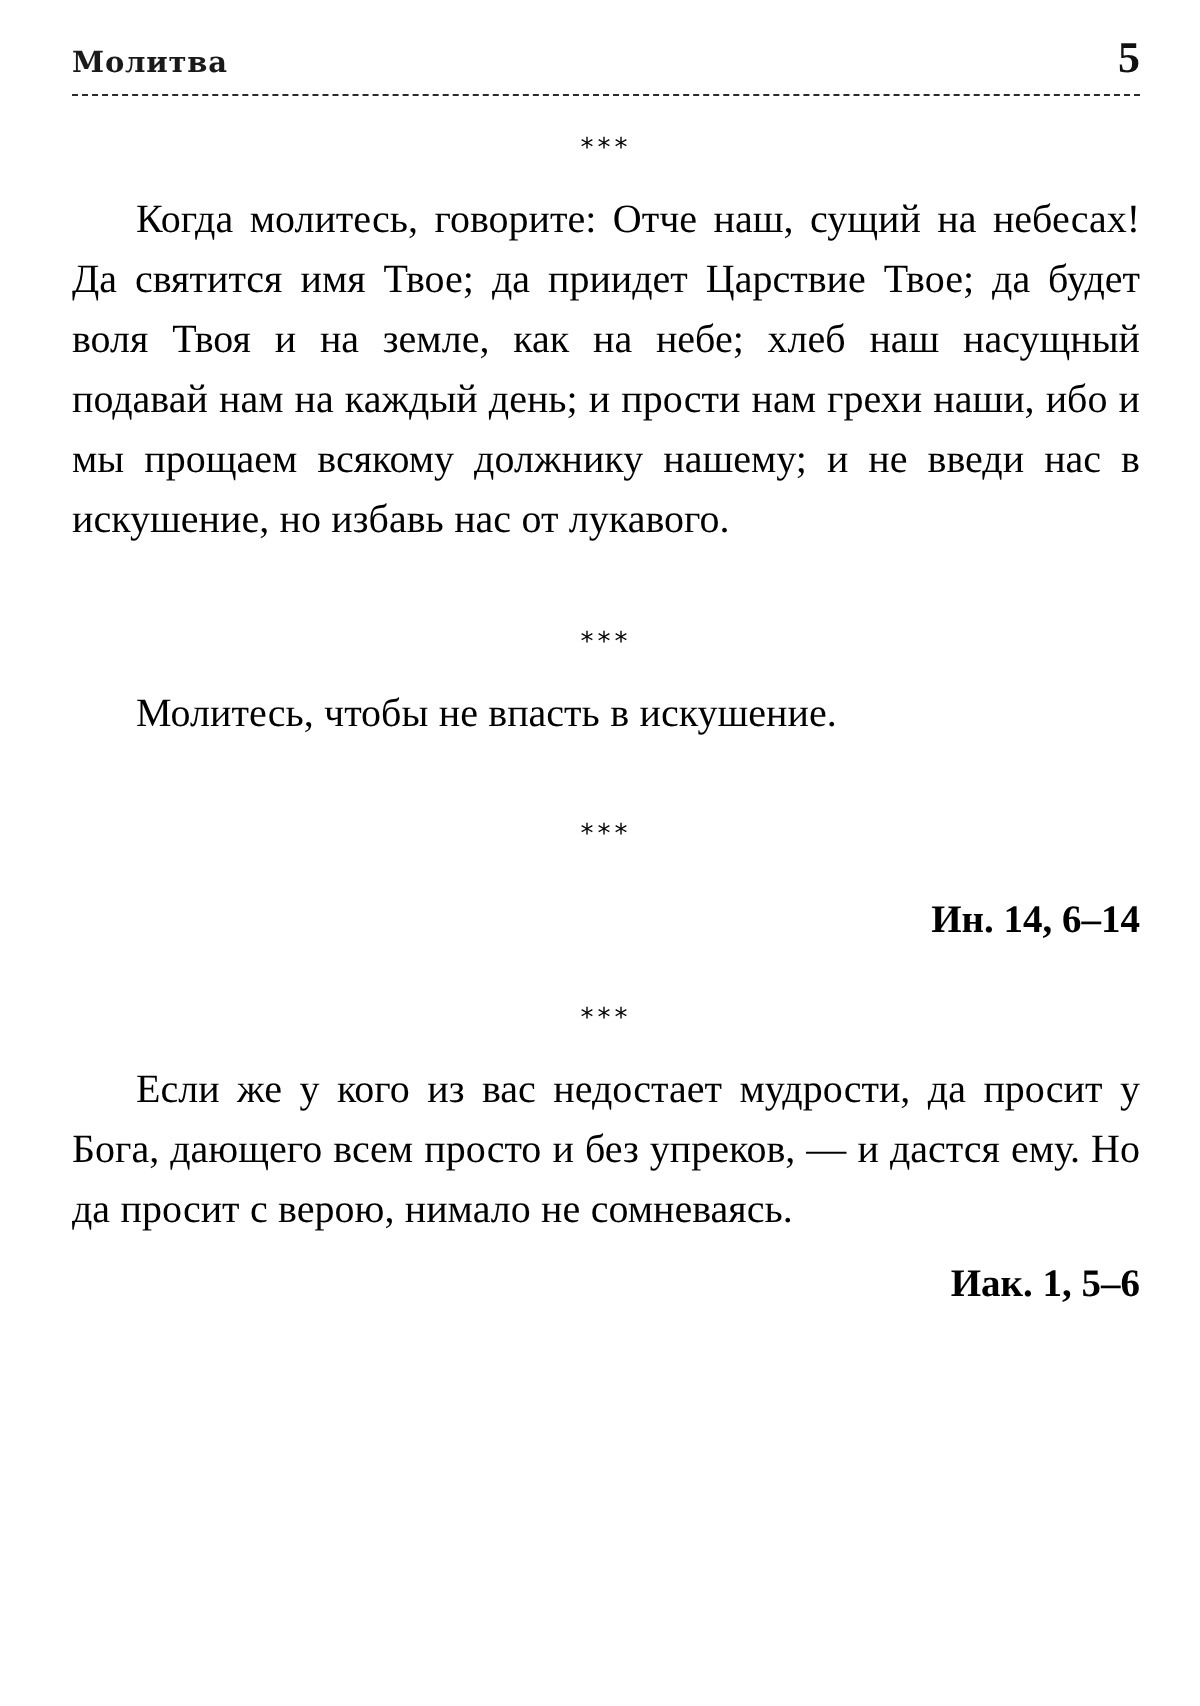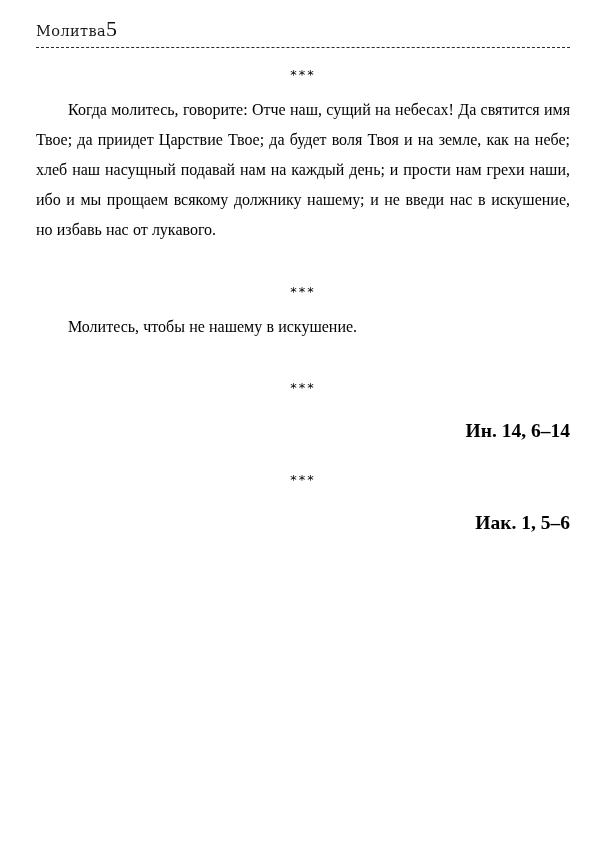--- a/index.html
+++ b/index.html
@@ -30,21 +30,23 @@
     position: absolute;
     left: 36px;
     right: 30px;
     top: 18px;
     height: 30px;
   }
 
   .running-head-row {
     display: flex;
     align-items: baseline;
+    justify-content: space-between;
     height: 26px;
+    font-weight: bold;
   }
 
   .head-title {
     font-family: "DejaVu Serif", "Liberation Serif", serif;
     font-size: 14.5px;
     letter-spacing: 0.4px;
     color: #1a1a1a;
     white-space: nowrap;
   }
 
@@ -84,21 +86,21 @@
     margin: 0;
     padding: 0;
     user-select: none;
   }
 
   .quote {
     margin: 0;
     text-align: justify;
     text-justify: inter-word;
     text-indent: 32px;
-    font-size: 16px;
+    font-size: 20px;
     line-height: 30px;
     color: #000000;
     hyphens: none;
     word-spacing: 0.2px;
     font-family: Liberation Serif, serif;
   }
 
   .quote.last-line-left {
     text-align-last: left;
   }
@@ -141,34 +143,35 @@
       <div class="asterisk-sep">***</div>
       <div class="sp-after-sep"></div>
       <p class="quote last-line-left">Когда молитесь, говорите: Отче наш, сущий на небесах! Да святится имя Твое; да приидет Царствие Твое; да будет воля Твоя и на земле, как на небе; хлеб наш насущный подавай нам на каждый день; и прости нам грехи наши, ибо и мы прощаем всякому должнику нашему; и не введи нас в искушение, но избавь нас от лукавого.</p>
       <div class="sp-before-cit"></div>
       <div class="sp-after-cit"></div>
     </div>
 
     <div class="section">
       <div class="asterisk-sep">***</div>
       <div class="sp-after-sep"></div>
-      <p class="quote last-line-left">Молитесь, чтобы не нашему в искушение.</p>
+      <p class="quote last-line-left">Молитесь, чтобы не впасть в искушение.</p>
       <div class="sp-before-cit"></div>
       <div class="sp-after-cit-2"></div>
     </div>
 
     <div class="section">
       <div class="asterisk-sep">***</div>
       <div class="sp-after-sep"></div>
       <div class="sp-before-cit"></div>
       <p class="citation">Ин. 14, 6–14</p>
       <div class="sp-after-cit-3"></div>
     </div>
 
     <div class="section">
       <div class="asterisk-sep">***</div>
       <div class="sp-after-sep"></div>
+      <p class="quote last-line-left">Если же у кого из вас недостает мудрости, да просит у Бога, дающего всем просто и без упреков, — и дастся ему. Но да просит с верою, нимало не сомневаясь.</p>
       <div class="sp-before-cit"></div>
       <p class="citation">Иак. 1, 5–6</p>
     </div>
 
   </div>
 </div>
 
 </body></html>

